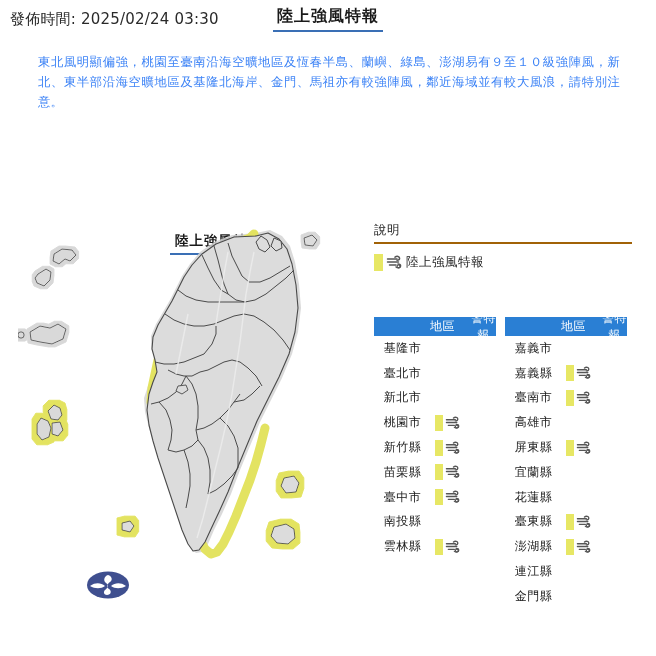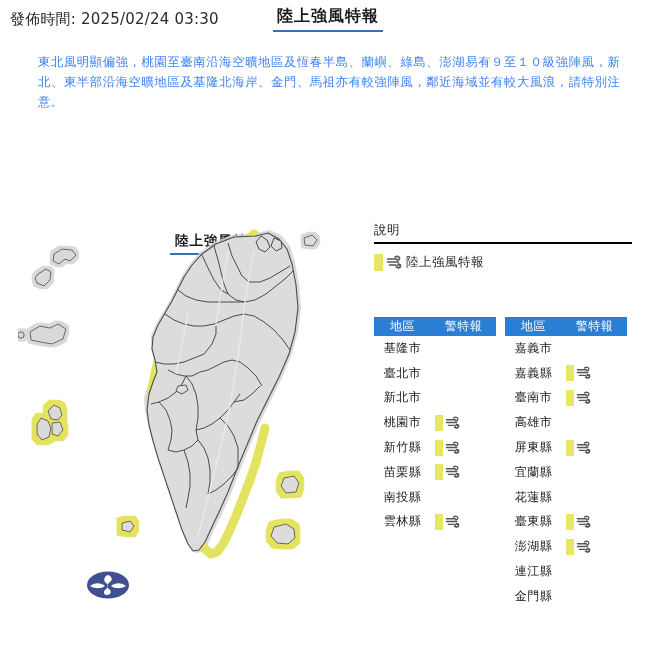--- a/index.html
+++ b/index.html
@@ -39,21 +39,21 @@
     font-size:13.5px;font-weight:bold;color:#1a1a1a;letter-spacing:1px;
   }
   .map-title .tt{display:inline-block;padding:0 5px 3px 5px;border-bottom:2px solid #3a6fb5;}
   .map-svg{position:absolute;left:0;top:0;}
   .cwa-logo{position:absolute;left:68px;top:348px;}
 
   
   .side-panel{position:absolute;left:374px;top:222px;width:258px;}
   .legend-head{
     font-size:12.5px;color:#1a1a1a;
-    padding-bottom:3px;border-bottom:2px solid #000000;
+    padding-bottom:3px;border-bottom:2px solid #a16207;
     letter-spacing:.5px;
     font-family:Liberation Serif, serif;
   }
   .legend-row{
     display:flex;align-items:center;
     margin-top:9px;height:18px;
   }
   .swatch{
     width:9px;height:17px;background:#e7e764;display:inline-block;
     flex:none;
@@ -61,21 +61,21 @@
   .legend-icon{margin-left:3px;flex:none;display:flex;align-items:center;}
   .legend-label{font-size:12.5px;margin-left:3px;color:#1a1a1a;letter-spacing:.5px;}
 
   
   .tables{display:flex;margin-top:46px;}
   .tbl{width:122px;}
   .tbl + .tbl{margin-left:9px;}
   .thead{
     background:#2a7fd4;color:#ffffff;
     height:19px;display:flex;align-items:center;
-    font-size:12px;letter-spacing:.5px;
+    font-size:12px;letter-spacing:.5px;padding-left:40px;
   }
   .th-a{width:57px;text-align:center;}
   .th-b{flex:1;text-align:center;}
   .trow{
     height:24.8px;display:flex;align-items:center;
     font-size:12px;color:#1a1a1a;
   }
   .td-a{width:57px;text-align:center;letter-spacing:.5px;}
   .td-b{flex:1;display:flex;align-items:center;padding-left:4px;}
   .cell-mark{display:flex;align-items:center;}
@@ -319,20 +319,40 @@
                       <path d="M9,2.2 C11,0.6 13.6,1.4 13.6,3.2 C13.6,4.6 12.4,5.2 11,5.2"></path>
                       <path d="M10,12 C12.2,13.6 14.6,12.6 14.6,10.9 C14.6,9.6 13.4,9 12,9"></path>
                     </g>
                     <circle cx="12.6" cy="11.3" r="1.5" fill="none" stroke="#565656" stroke-width="1.2"></circle>
                   </svg>
                 </span>
               </span>
             </div>
           </div>
           <div class="trow">
+            <div class="td-a">臺中市</div>
+            <div class="td-b">
+              <span class="cell-mark">
+                <span class="swatch"></span>
+                <span class="w">
+                  <svg width="16" height="14" viewBox="0 0 17 15">
+                    <g fill="none" stroke="#565656" stroke-width="1.5" stroke-linecap="round">
+                      <path d="M1.5,4 L11,4"></path>
+                      <path d="M1.5,7 L12.5,7"></path>
+                      <path d="M3.5,10 L10,10"></path>
+                      <path d="M9,2.2 C11,0.6 13.6,1.4 13.6,3.2 C13.6,4.6 12.4,5.2 11,5.2"></path>
+                      <path d="M10,12 C12.2,13.6 14.6,12.6 14.6,10.9 C14.6,9.6 13.4,9 12,9"></path>
+                    </g>
+                    <circle cx="12.6" cy="11.3" r="1.5" fill="none" stroke="#565656" stroke-width="1.2"></circle>
+                  </svg>
+                </span>
+              </span>
+            </div>
+          </div>
+          <div class="trow">
             <div class="td-a">南投縣</div>
             <div class="td-b"></div>
           </div>
           <div class="trow">
             <div class="td-a">雲林縣</div>
             <div class="td-b">
               <span class="cell-mark">
                 <span class="swatch"></span>
                 <span class="w">
                   <svg width="16" height="14" viewBox="0 0 17 15">

